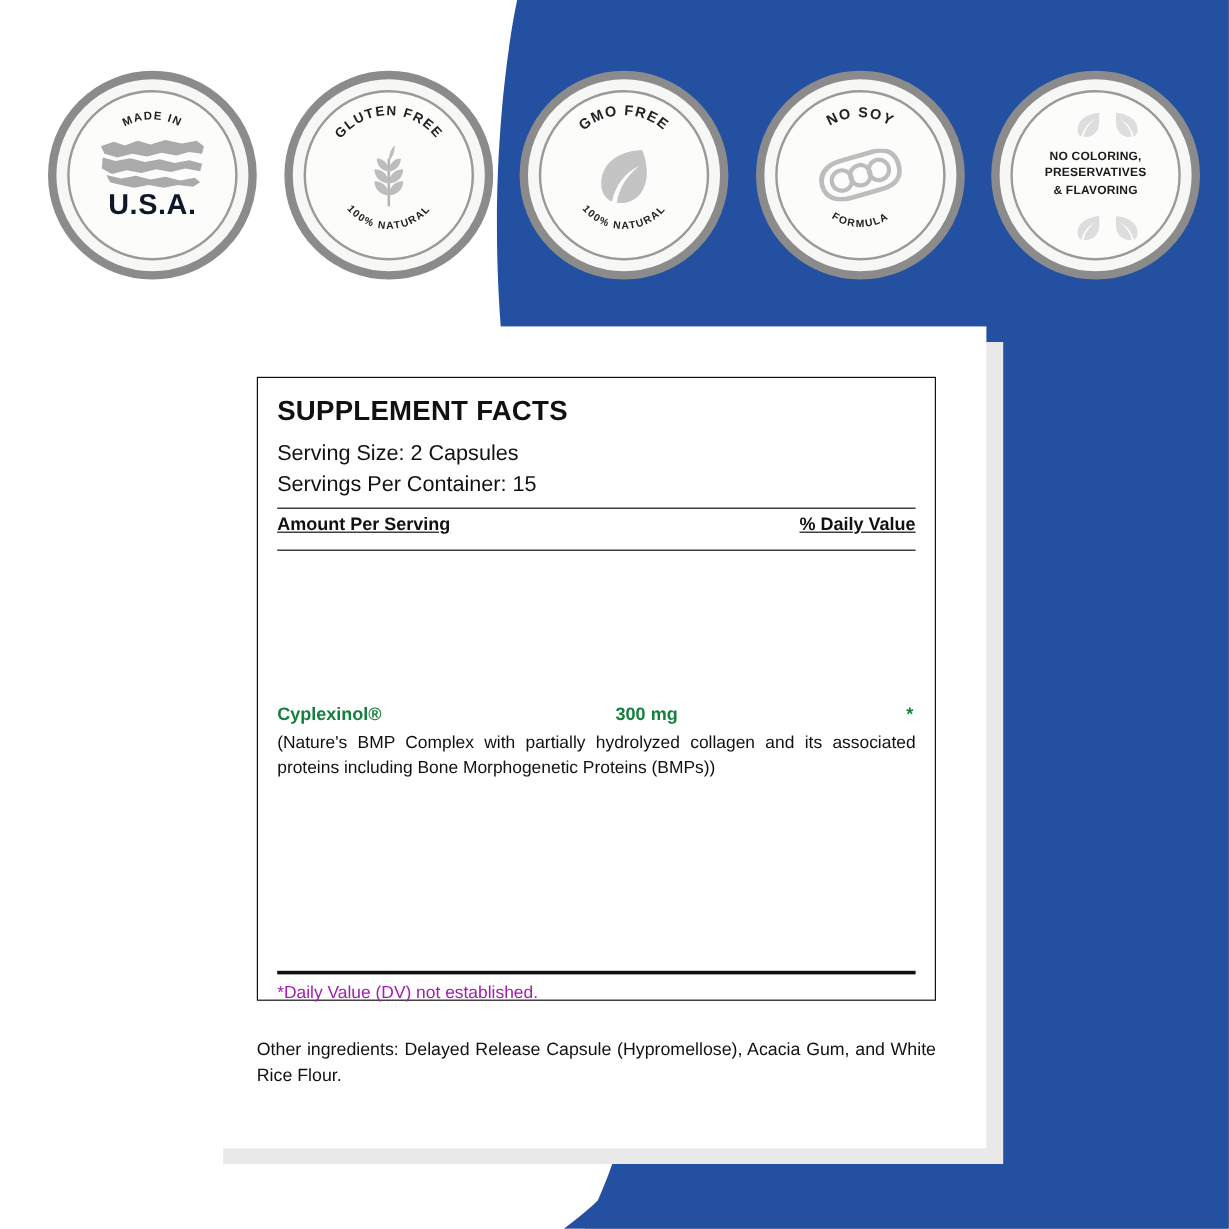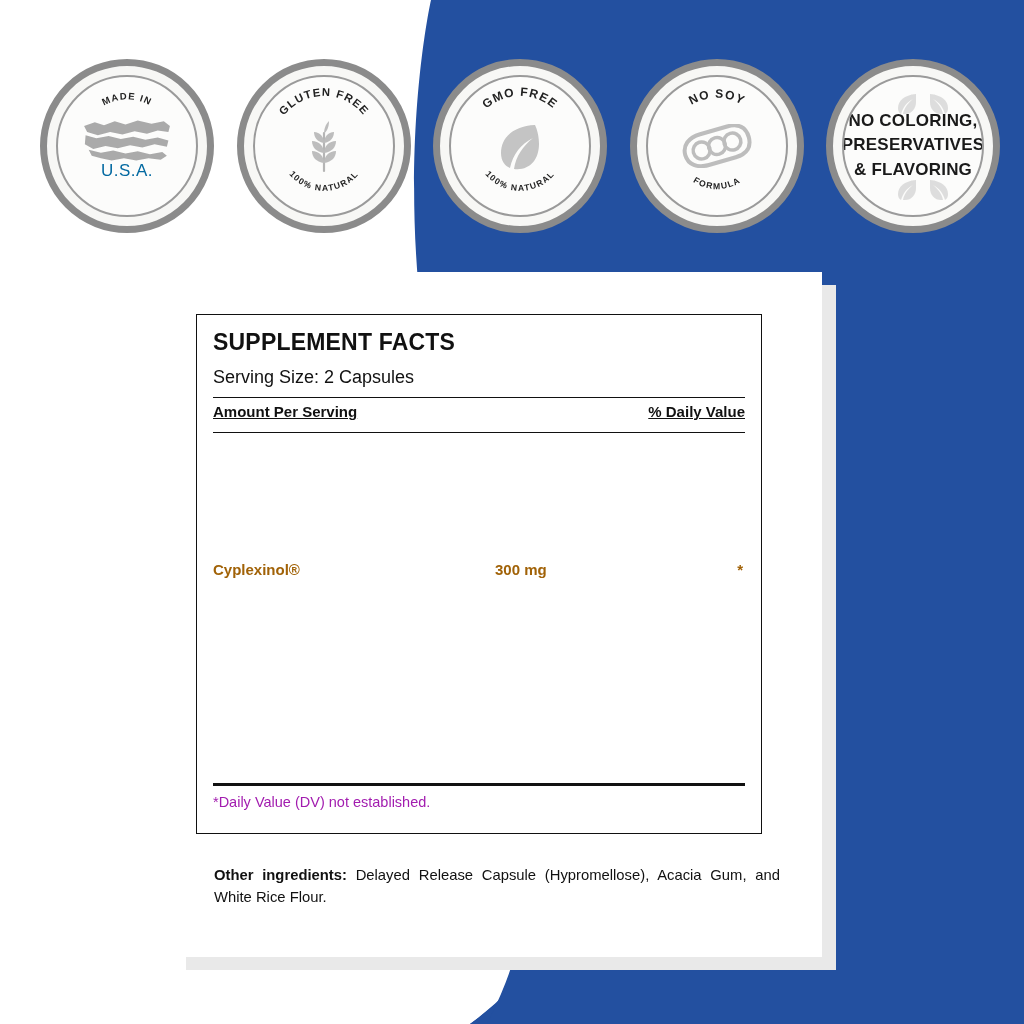--- a/index.html
+++ b/index.html
@@ -80,37 +80,37 @@
   }
 
   
   .usa-flagmap {
     width: 92px;
     height: 48px;
     margin-top: 4px;
     opacity: 0.75;
   }
   .usa-label {
-    font-size: 17px;
-    font-weight: normal;
-    color: #0369a1;
+    font-size: 24px;
+    font-weight: bold;
+    color: #0f172a;
     letter-spacing: 0.5px;
     margin-top: -2px;
   }
 
   
   .wheat-icon, .leaf-icon, .pod-icon {
     opacity: 0.65;
   }
 
   
   .nc-lines {
     text-align: center;
     line-height: 1.45;
-    font-size: 17px;
+    font-size: 10px;
     font-weight: bold;
     color: #1a1a1a;
     letter-spacing: 0.2px;
     z-index: 2;
   }
   .nc-leaf {
     position: absolute;
     opacity: 0.45;
   }
 
@@ -127,21 +127,21 @@
     position: absolute;
     left: 172px;
     top: 272px;
     width: 650px;
     height: 685px;
     background: #ffffff;
     box-sizing: border-box;
   }
   #facts-box {
     position: absolute;
-    left: 24px;
+    left: 42px;
     top: 42px;
     width: 566px;
     height: 520px;
     border: 1.5px solid #111111;
     box-sizing: border-box;
     background: #ffffff;
     padding: 0 0;
   }
   .facts-pad {
     padding: 14px 16px 0 16px;
@@ -184,21 +184,21 @@
   #ingredient-row {
     position: absolute;
     top: 128px;
     left: 16px;
     right: 16px;
   }
   .ing-head {
     display: flex;
     font-size: 15px;
     font-weight: bold;
-    color: #a16207;
+    color: #15803d;
     position: relative;
     height: 20px;
   }
   .ing-name { position: absolute; left: 0; }
   .ing-amount { position: absolute; left: 282px; text-align: right; }
   .ing-dv { position: absolute; right: 2px; }
   .ing-desc {
     font-size: 14.5px;
     color: #111111;
     line-height: 1.42;
@@ -213,21 +213,21 @@
   #other-ing {
     position: absolute;
     left: 42px;
     top: 592px;
     width: 566px;
     font-size: 14.8px;
     color: #111111;
     line-height: 1.5;
     text-align: justify;
   }
-  #other-ing b { font-weight: bold; }
+  #other-ing b { font-weight: normal; }
 </style>
 </head>
 <body>
 
 <div id="bg-white"></div>
 <div id="bg-blue">
   <svg width="1024" height="1024" viewBox="0 0 1024 1024" xmlns="http://www.w3.org/2000/svg" aria-hidden="true">
     <path d="M1024,0 L1024,1024 L470,1024 C640,900 560,700 540,520 C522,350 600,140 690,0 Z" fill="#2350a0"></path>
     <path d="M1024,0 L1024,1024 L470,1024 C560,960 590,880 585,800 L585,0 Z" fill="#2350a0"></path>
     <path d="M470,0 C470,0 392,170 430,370 C470,580 600,760 500,1024 L470,1024 L470,0 Z" fill="#2350a0" opacity="0"></path>
@@ -357,38 +357,40 @@
 </div>
 
 <div id="panel-shadow"></div>
 <div id="panel">
 
   <div id="facts-box">
 
     <div class="facts-pad">
       <div id="facts-title">SUPPLEMENT FACTS</div>
       <div class="serving-line">Serving Size: 2 Capsules</div>
+      <div class="serving-line">Servings Per Container: 15</div>
     </div>
 
     <div class="rule-thin"></div>
 
     <div id="amount-row">
       <span>Amount Per Serving</span>
       <span>% Daily Value</span>
     </div>
 
     <div class="rule-thin"></div>
 
     <div id="nutrient-area">
       <div id="ingredient-row">
         <div class="ing-head">
           <span class="ing-name">Cyplexinol®</span>
           <span class="ing-amount">300 mg</span>
           <span class="ing-dv">*</span>
         </div>
+        <div class="ing-desc">(Nature's BMP Complex with partially hydrolyzed collagen and its associated proteins including Bone Morphogenetic Proteins (BMPs))</div>
       </div>
     </div>
 
     <div class="rule-thick"></div>
 
     <div id="footnote">*Daily Value (DV) not established.</div>
 
   </div>
 
   <div id="other-ing">

